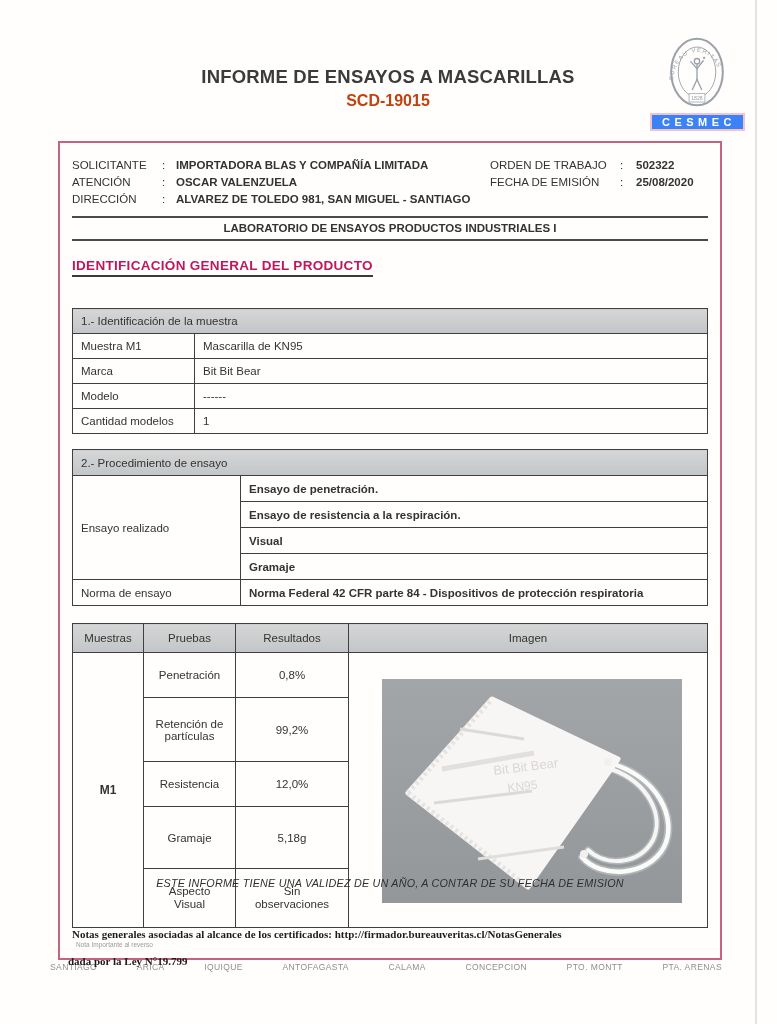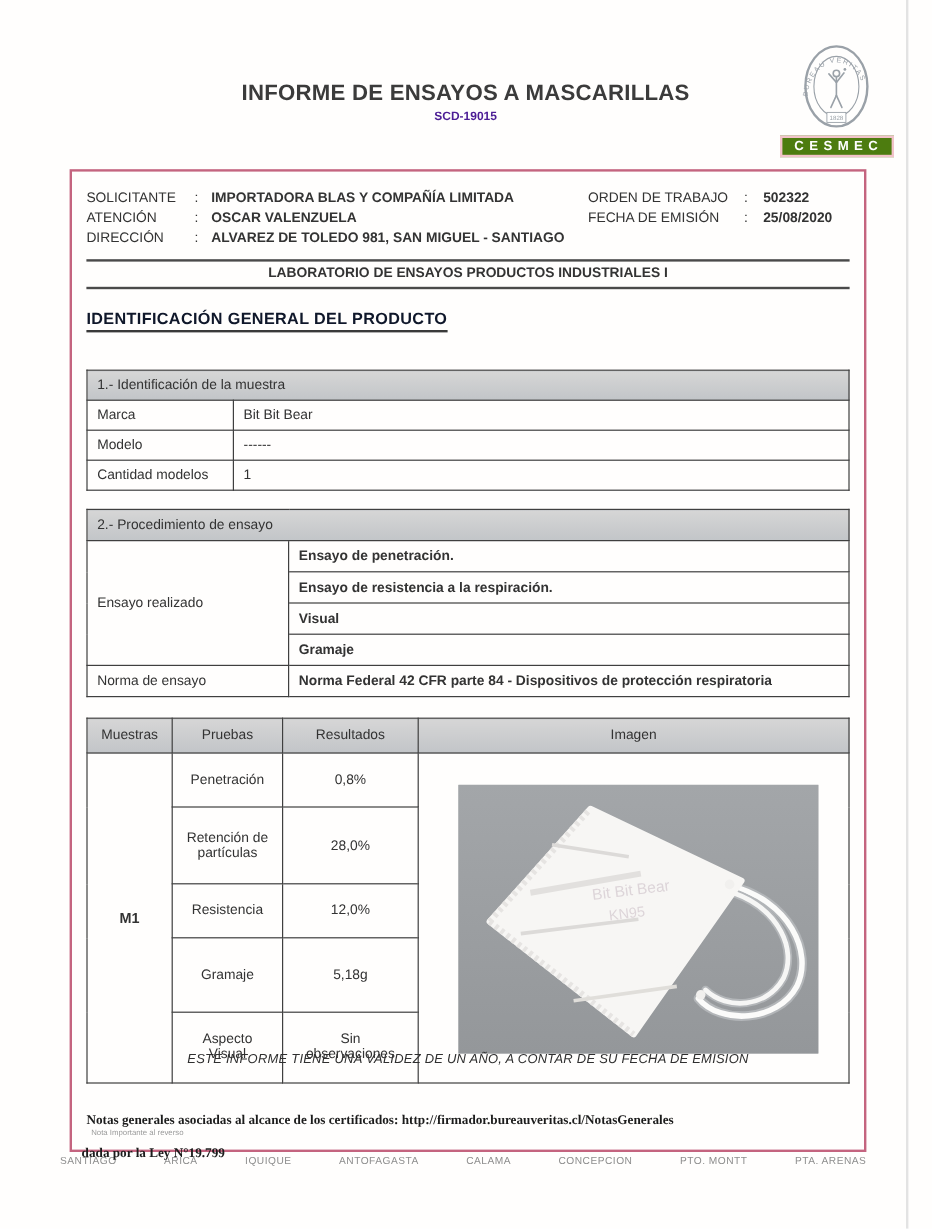--- a/index.html
+++ b/index.html
@@ -7,26 +7,26 @@
     width:777px;height:1024px;background:#ffffff;position:relative;overflow:hidden;
     font-family:"Liberation Sans","DejaVu Sans",sans-serif;color:#2e2e2e;
     -webkit-font-smoothing:antialiased;
   }
   .page{position:absolute;inset:0;background:#fffefd;}
   .scan-edge{position:absolute;left:755px;top:0;width:2px;height:1024px;background:#e3e3e3;}
 
   
   .title-block{position:absolute;left:96px;top:66px;width:584px;text-align:center;}
   .doc-title{font-size:18.5px;font-weight:bold;margin:0;letter-spacing:.2px;color:#3b3b3b;}
-  .doc-code{font-size:10px;font-weight:bold;margin:4px 0 0;color:#4c1d95;}
+  .doc-code{font-size:16px;font-weight:bold;margin:4px 0 0;color:#c2410c;}
 
   .logo-block{position:absolute;left:646px;top:32px;width:102px;text-align:center;}
   .bv-svg{display:block;margin:0 auto;}
   .cesmec{
-    margin:1px auto 0;width:95px;box-sizing:border-box;background:#4d7c0f;
+    margin:1px auto 0;width:95px;box-sizing:border-box;background:#3b82f6;
     border:2px solid #f2c3c9;color:#fff;font-weight:bold;font-size:11px;
     letter-spacing:4.5px;text-align:center;padding:1px 0 1px 4px;
   }
 
   
   .frame{
     position:absolute;left:58px;top:141px;width:664px;height:819px;box-sizing:border-box;
     border:2px solid #c4647f;padding:14px 12px 0;background:transparent;
   }
 
@@ -40,21 +40,21 @@
   .info-right .ilabel{width:130px;}
   .info-right .icolon{width:16px;}
 
   .lab-banner{
     margin-top:8px;border-top:2px solid #4a4a4a;border-bottom:2px solid #4a4a4a;
     text-align:center;font-weight:bold;font-size:11.5px;padding:4px 0 5px;color:#333;
   }
 
   .section-title{
     margin-top:17px;display:inline-block;font-size:13.5px;font-weight:bold;
-    letter-spacing:.3px;border-bottom:2px solid #3a3a3a;padding-bottom:2px;color:#0f172a;
+    letter-spacing:.3px;border-bottom:2px solid #3a3a3a;padding-bottom:2px;color:#be185d;
   }
 
   
   table{border-collapse:collapse;width:100%;table-layout:fixed;}
   td,th{border:1.6px solid #3f3f3f;font-size:11.5px;color:#333;padding:2px 8px;}
   .gray-h{
     background:linear-gradient(180deg,#d6d6d6,#c2c5c8);
     font-weight:normal;text-align:left;height:20px;
   }
   .table1{margin-top:31px;padding-left:43px;}
@@ -172,20 +172,24 @@
     <table class="table1">
       <colgroup>
           <col style="width:122px">
           <col>
         </colgroup>
       <tbody>
           <tr>
         <td colspan="2" class="gray-h">1.- Identificación de la muestra</td>
       </tr>
       <tr>
+        <td>Muestra M1</td>
+        <td>Mascarilla de KN95</td>
+      </tr>
+      <tr>
         <td>Marca</td>
         <td>Bit Bit Bear</td>
       </tr>
       <tr>
         <td>Modelo</td>
         <td>------</td>
       </tr>
       <tr>
         <td>Cantidad modelos</td>
         <td>1</td>
@@ -274,21 +278,21 @@
               <text x="126" y="113" transform="rotate(-7 126 113)" font-size="12" fill="#ddd5d9" font-family="Liberation Sans,sans-serif">KN95</text>
 
               <circle cx="226" cy="83" r="4" fill="#f1f0ee"></circle>
               <circle cx="202" cy="175" r="4" fill="#f1f0ee"></circle>
             </svg>
           </div>
         </td>
       </tr>
       <tr class="r2">
         <td>Retención de partículas</td>
-        <td>28,0%</td>
+        <td>99,2%</td>
       </tr>
       <tr class="r3">
         <td>Resistencia</td>
         <td>12,0%</td>
       </tr>
       <tr class="r4">
         <td>Gramaje</td>
         <td>5,18g</td>
       </tr>
       <tr class="r5">

